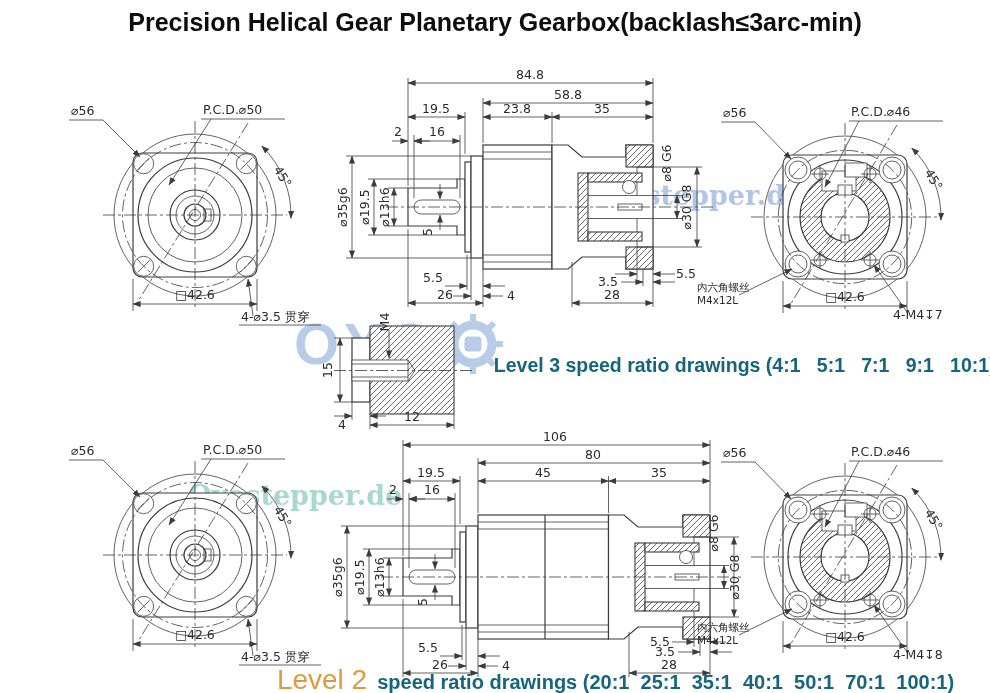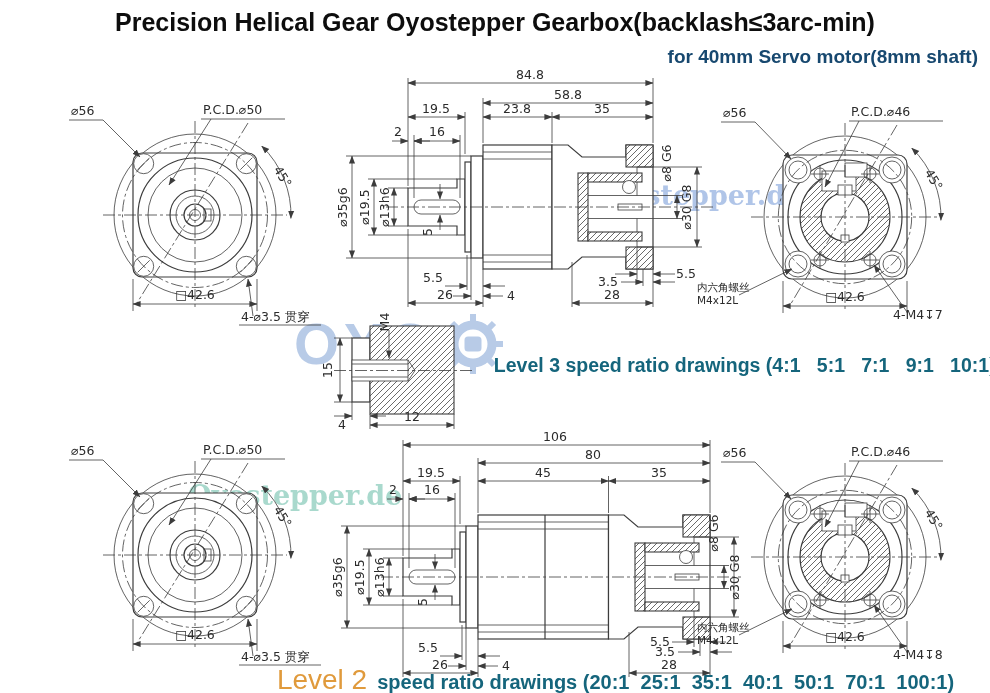--- a/index.html
+++ b/index.html
@@ -62,22 +62,21 @@
         <line x1="10" y1="52" x2="16" y2="46"></line>
             <line x1="46" y1="16" x2="52" y2="10"></line>
       </g>
       <rect x="24" y="25" width="14" height="12" rx="2" stroke-width="3" fill="#b8cbe7"></rect>
     </g>
   </svg>
 </div>
 <div class="abs sitemark" id="sitemark-top">Oyostepper.de</div>
 <div class="abs sitemark" id="sitemark-bottom">Oyostepper.de</div>
 
-<div class="abs" id="page-title">Precision Helical Gear Oyostepper Gearbox(backlash≤3arc-min)</div>
-<div class="abs" id="page-subtitle">for 40mm Servo motor(8mm shaft)</div>
+<div class="abs" id="page-title">Precision Helical Gear Planetary Gearbox(backlash≤3arc-min)</div>
 
 <svg class="view" style="left:45px;top:95px" width="280" height="235" viewBox="0 0 280 235">
   <g>
     <circle cx="150" cy="120" r="81" class="nf thin"></circle>
     <rect x="88" y="58" width="124" height="124" rx="9" class="ol"></rect>
     <circle cx="150" cy="120" r="57" class="nf"></circle>
     <circle cx="150" cy="120" r="47" class="nf thin"></circle>
     <circle cx="150" cy="120" r="25" class="nf"></circle>
     <circle cx="150" cy="120" r="19" class="nf thin"></circle>
     <rect x="159" y="114" width="7" height="12" class="ol thin"></rect>

